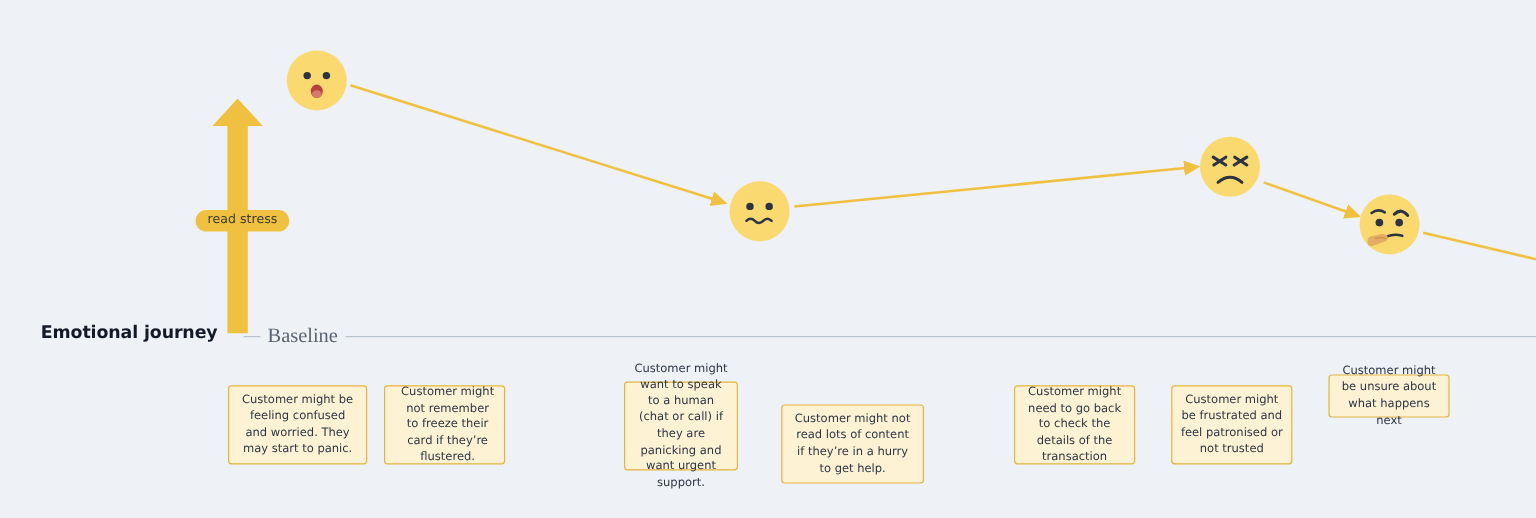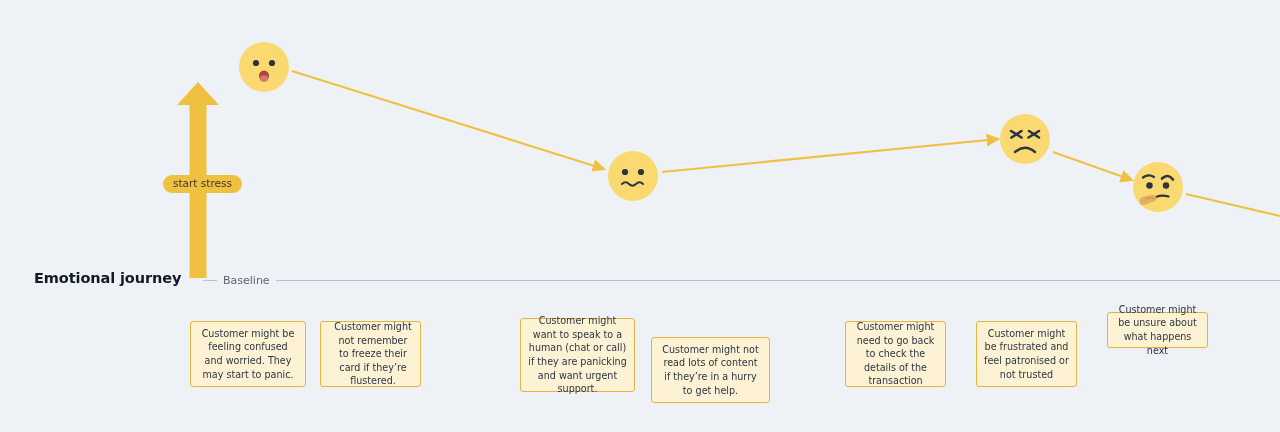--- a/index.html
+++ b/index.html
@@ -40,25 +40,26 @@
     align-items: center;
     pointer-events: none;
   }
   .baseline-seg-short {
     width: 14px;
     height: 1px;
     background: #b9c2cf;
     flex: none;
   }
   .baseline-label {
-    font-size: 11px;
+    font-size: 17px;
     color: #5b6472;
     padding: 0 6px;
     white-space: nowrap;
     flex: none;
+    font-family: Liberation Serif, serif;
   }
   .baseline-seg-long {
     flex: 1 1 auto;
     height: 1px;
     background: #b9c2cf;
   }
 
   
   .stress-arrow {
     position: absolute;
@@ -127,21 +128,21 @@
     <div class="baseline-seg-short"></div>
     <div class="baseline-label">Baseline</div>
     <div class="baseline-seg-long"></div>
   </div>
 
   <div class="stress-arrow">
     <svg width="46" height="196" viewBox="0 0 46 196" xmlns="http://www.w3.org/2000/svg">
       <path d="M23 0 L44 23 L31.5 23 L31.5 196 L14.5 196 L14.5 23 L2 23 Z" fill="#f0c040"></path>
     </svg>
   </div>
-  <div class="pill">start stress</div>
+  <div class="pill">read stress</div>
 
   <svg class="connectors" viewBox="0 0 1280 432" xmlns="http://www.w3.org/2000/svg">
     <defs>
       <marker id="ah" markerWidth="7" markerHeight="7" refX="5.4" refY="3" orient="auto">
         <path d="M0,0 L6.5,3 L0,6 Z" fill="#f0c040"></path>
       </marker>
     </defs>
     <line x1="292" y1="71" x2="604" y2="169" stroke="#f0c040" stroke-width="2.1" marker-end="url(#ah)"></line>
     <line x1="662" y1="172" x2="998" y2="139" stroke="#f0c040" stroke-width="2.1" marker-end="url(#ah)"></line>
     <line x1="1053" y1="152" x2="1132" y2="180" stroke="#f0c040" stroke-width="2.1" marker-end="url(#ah)"></line>
@@ -190,21 +191,21 @@
       <path d="M14 37.5 Q19 36.5 22.5 37.5" fill="none" stroke="#c89349" stroke-width="1.1" stroke-linecap="round"></path>
     </svg>
   </div>
 
   <div class="note" style="left:190px; top:321px; width:116px; height:66px;">
     <span class="note-text">Customer might be feeling confused and worried. They may start to panic.</span>
   </div>
   <div class="note" style="left:320px; top:321px; width:101px; height:66px;padding-left:12px;">
     <span class="note-text">Customer might not remember to freeze their card if they’re flustered.</span>
   </div>
-  <div class="note" style="left:520px; top:318px; width:115px; height:74px;">
+  <div class="note" style="left:520px; top:318px; width:95px; height:74px;">
     <span class="note-text">Customer might want to speak to a human (chat or call) if they are panicking and want urgent support.</span>
   </div>
   <div class="note" style="left:651px; top:321px; width:119px; height:66px;margin-top:16px;">
     <span class="note-text">Customer might not read lots of content if they’re in a hurry to get help.</span>
   </div>
   <div class="note" style="left:976px; top:321px; width:101px; height:66px;">
     <span class="note-text">Customer might be frustrated and feel patronised or not trusted</span>
   </div>
   <div class="note" style="left:845px; top:321px; width:101px; height:66px;">
     <span class="note-text">Customer might need to go back to check the details of the transaction</span>

